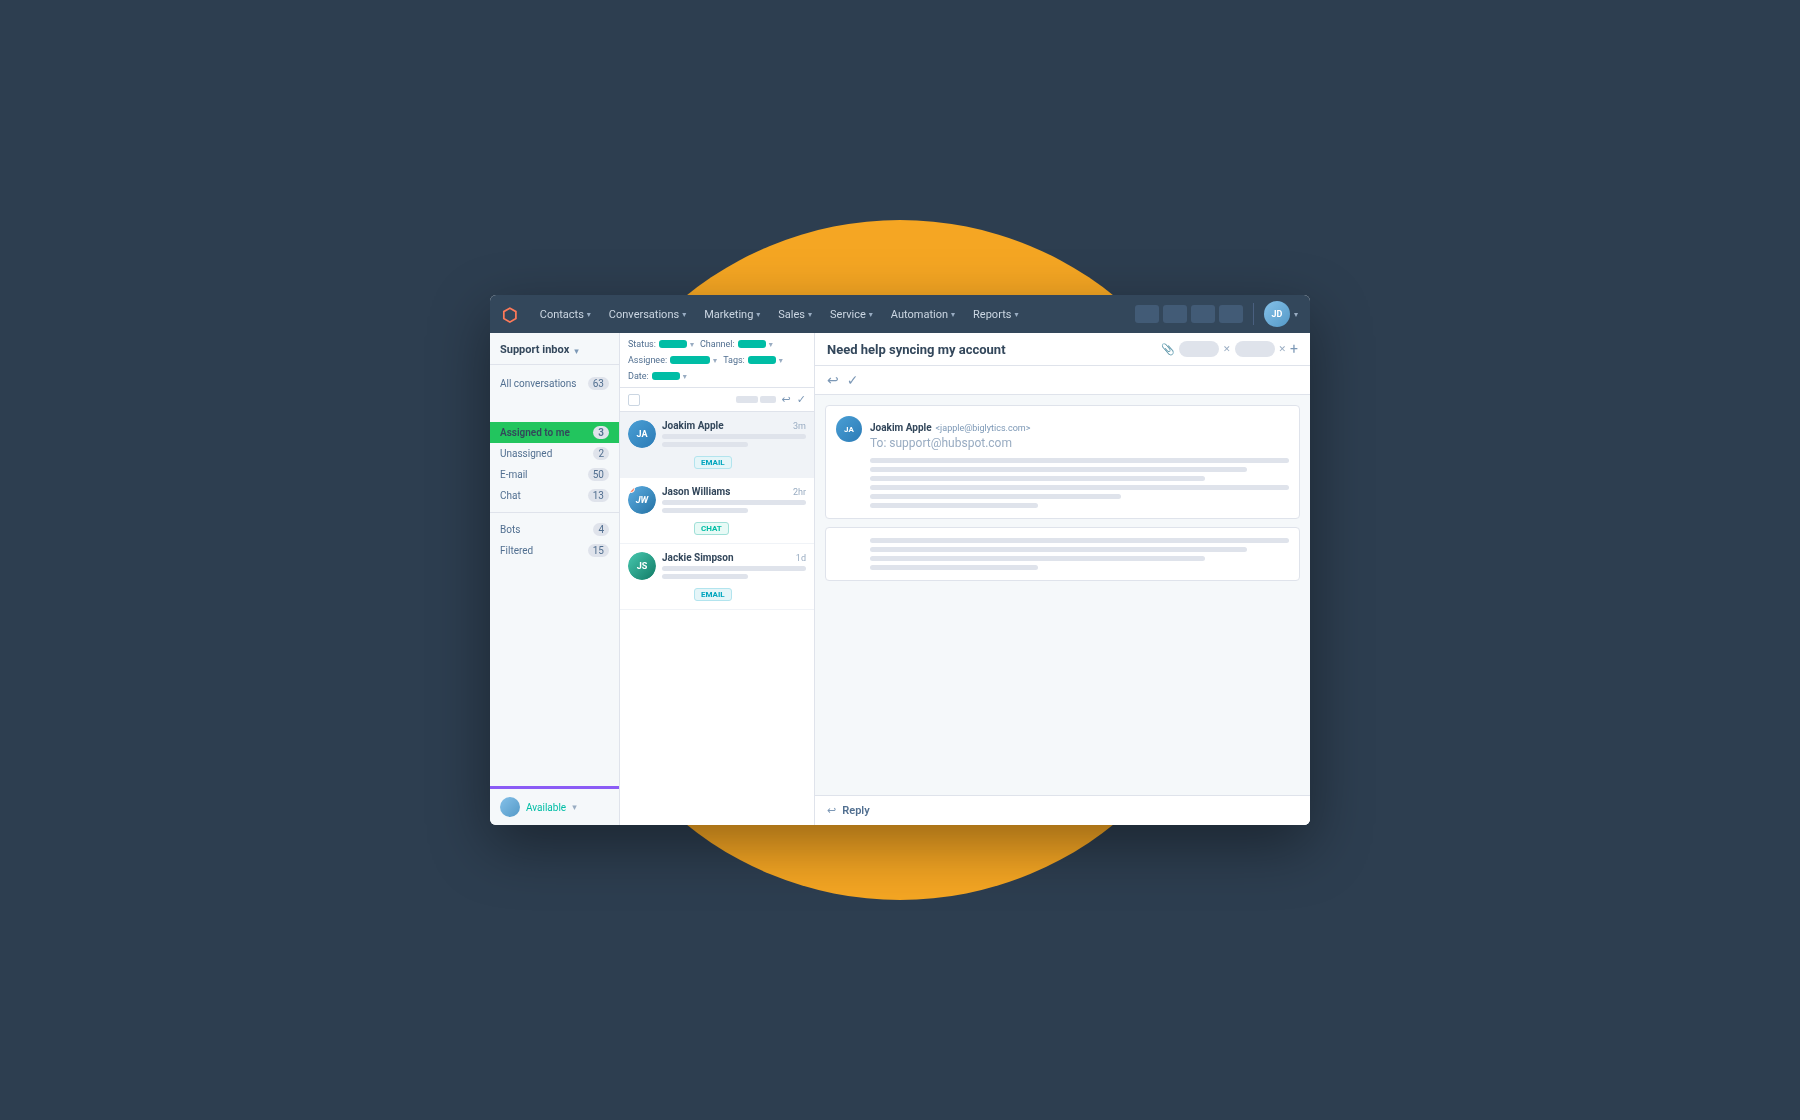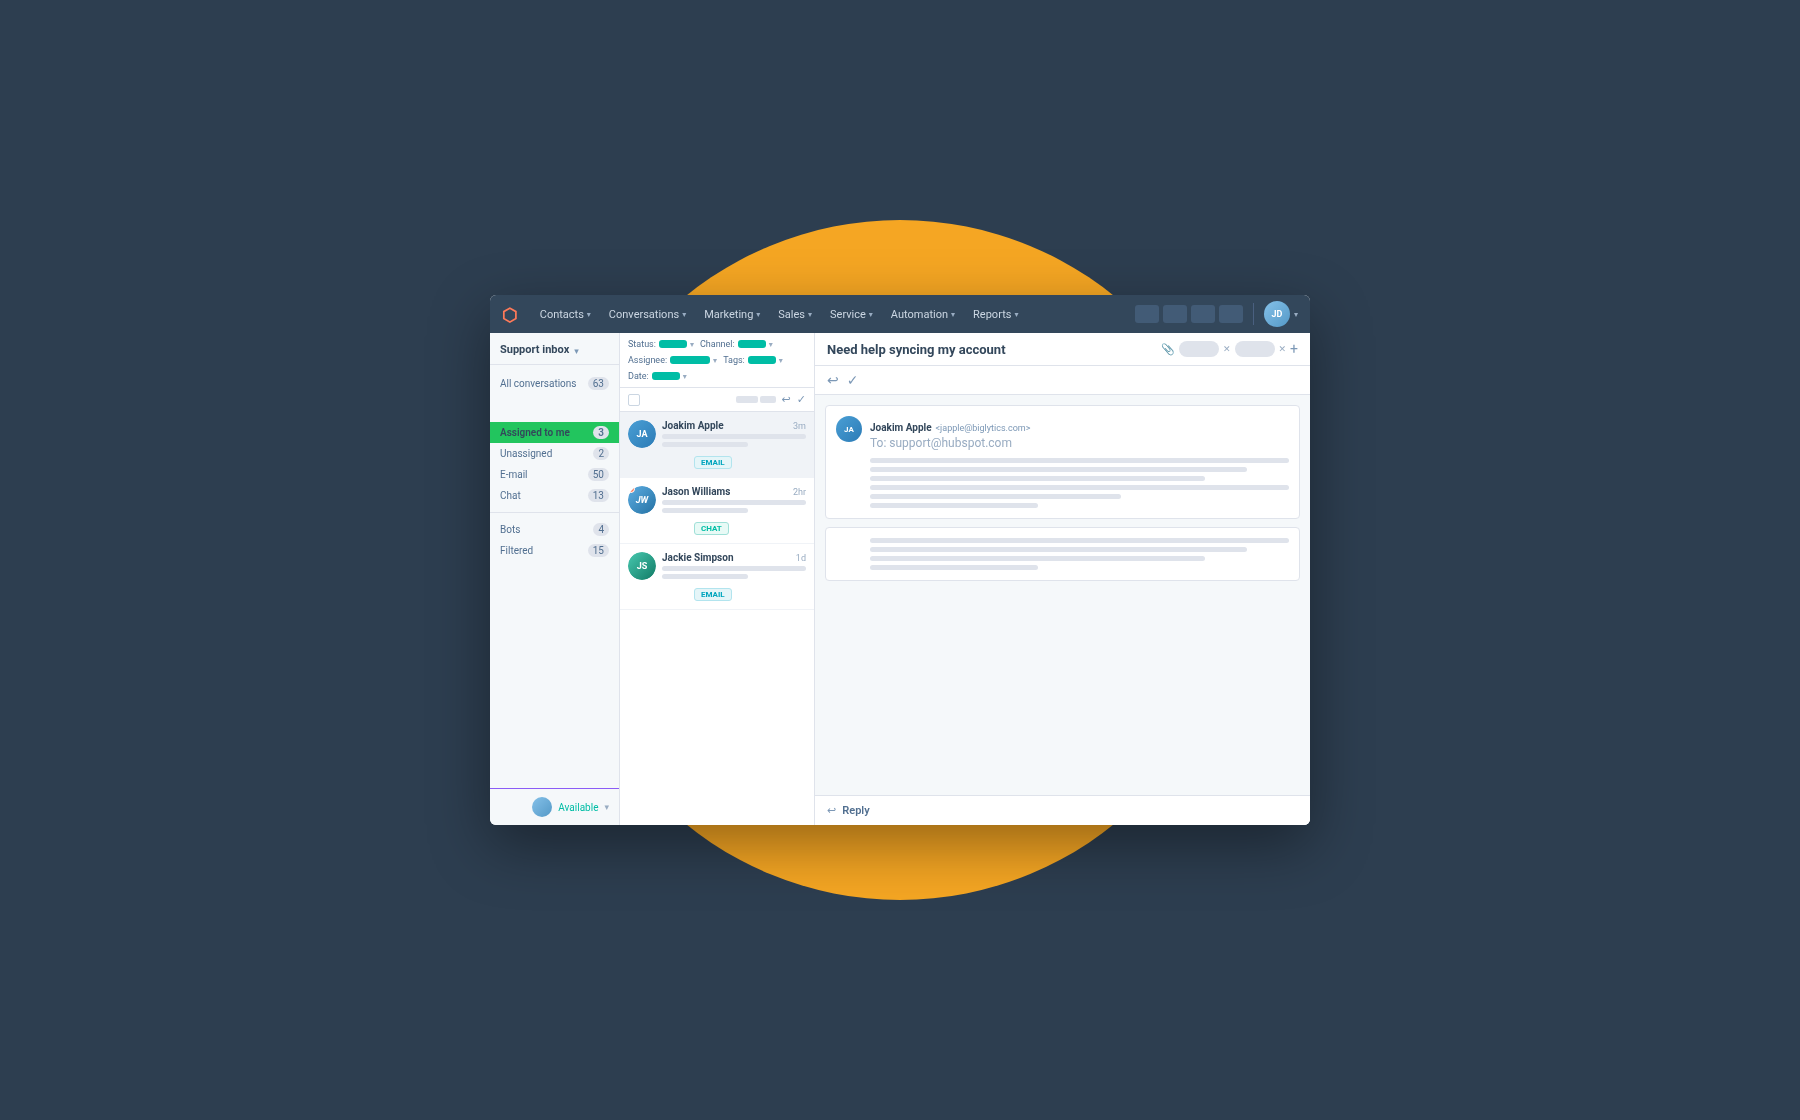--- a/index.html
+++ b/index.html
@@ -142,25 +142,24 @@
       padding: 1px 5px;
       font-size: 10px;
     }
     .sidebar-section-divider {
       height: 1px;
       background: #dfe3eb;
       margin: 6px 0;
     }
     .sidebar-footer {
       padding: 8px 10px;
-      border-top: 1px solid #8b5cf6;
+      border-top: 3px solid #8b5cf6;
       display: flex;
       align-items: center;
       gap: 6px;
-      justify-content: flex-end;
     }
     .sidebar-footer-avatar {
       width: 20px;
       height: 20px;
       border-radius: 50%;
       background: #7c98b6;
     }
     .sidebar-footer-status {
       font-size: 10px;
       color: #00bda5;

